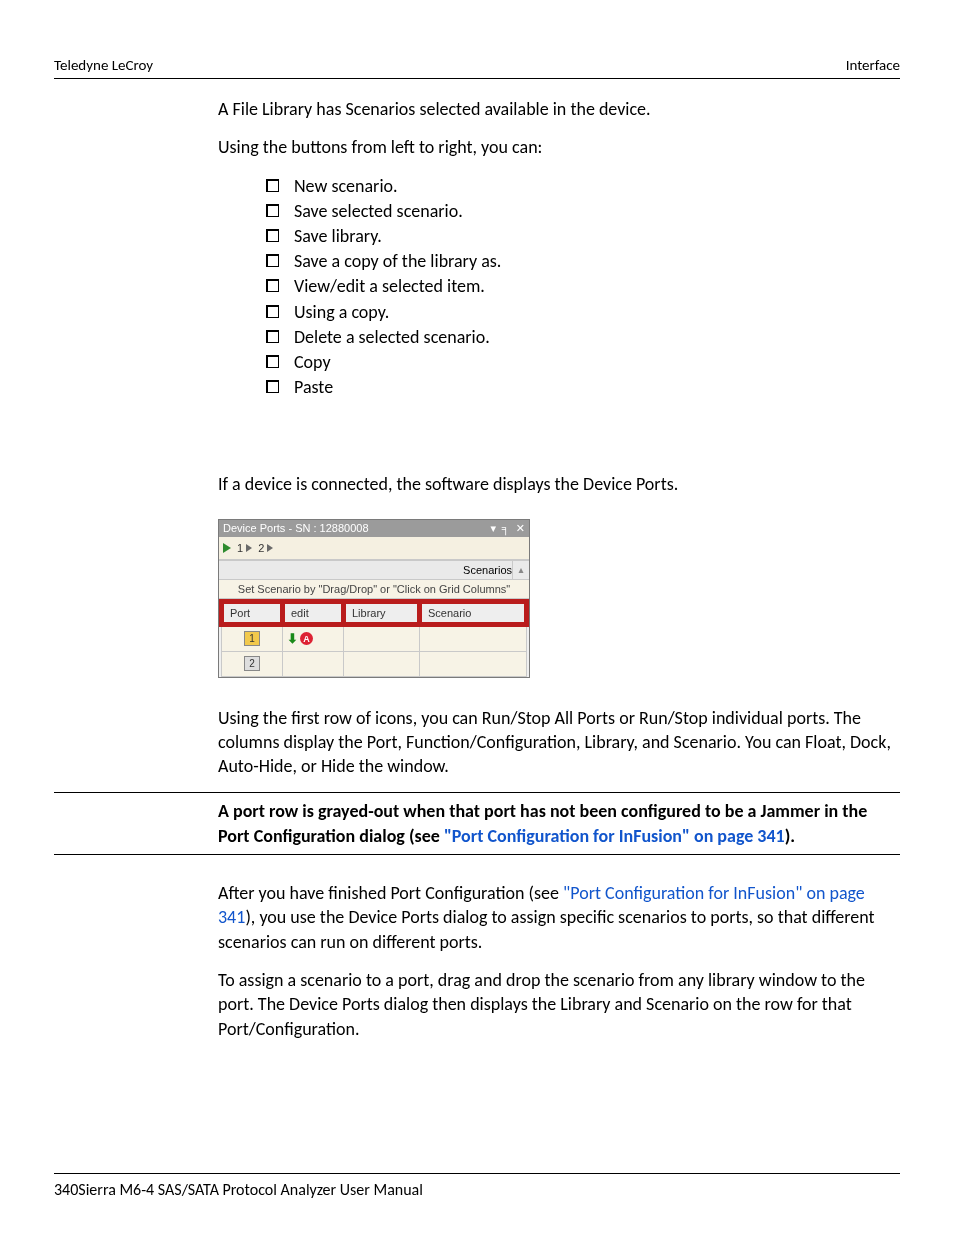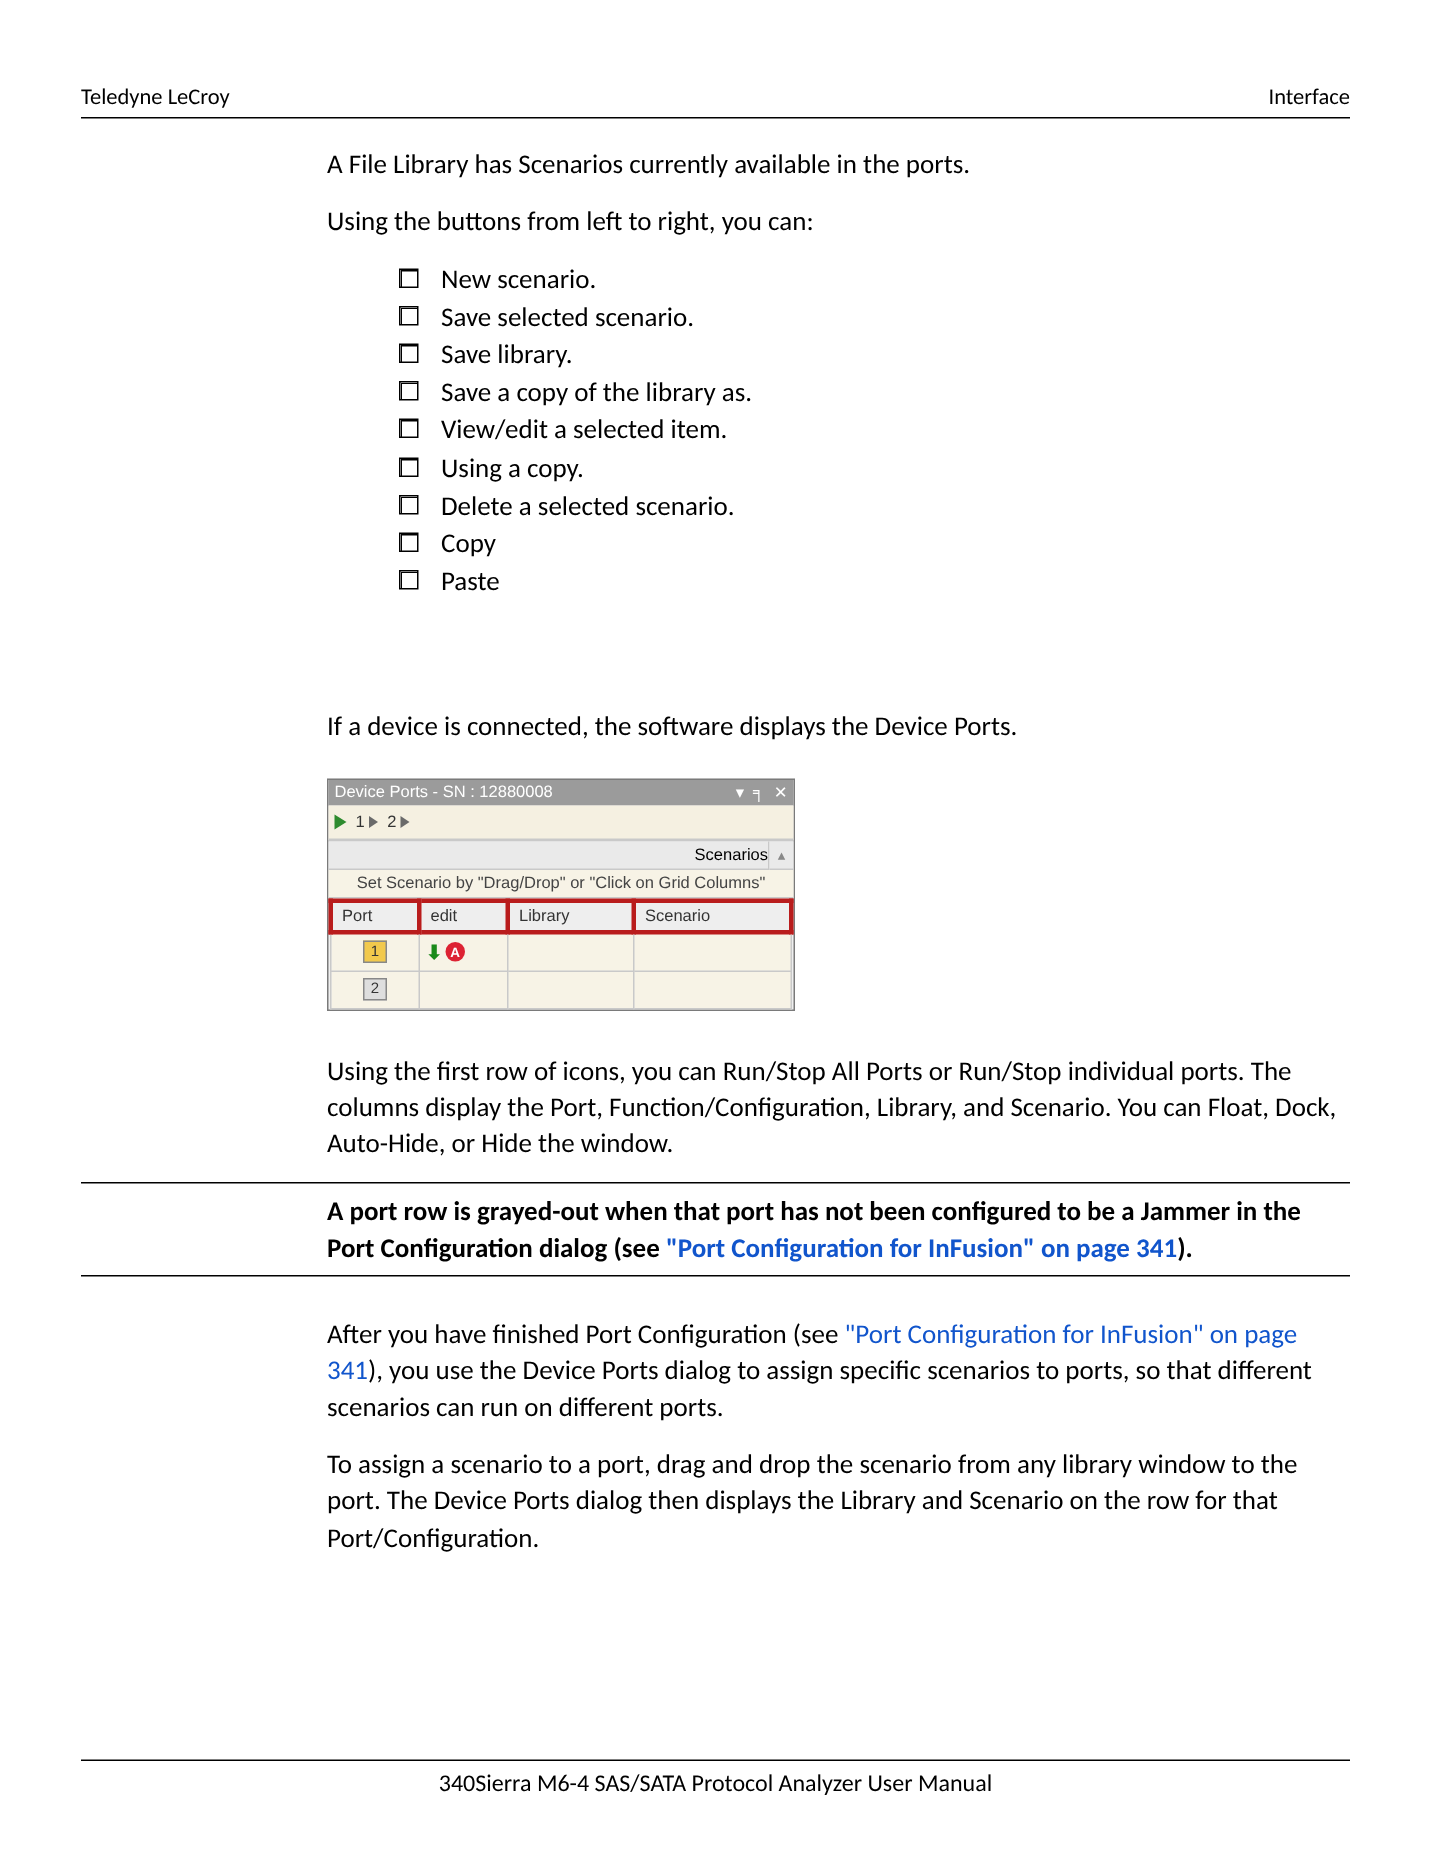--- a/index.html
+++ b/index.html
@@ -140,21 +140,21 @@
   }
   .tbl {
     width:100%;
     border-collapse:collapse;
     font-size:11px;
   }
   .tbl th {
     text-align:left;
     font-weight:normal;
     background:#eee;
-    border:3px solid #b91c1c;
+    border:5px solid #b91c1c;
     padding:3px 6px;
     color:#333;
   }
   .tbl td{
     border:1px solid #c9c9c9;
     padding:2px 4px;
     height:20px;
     background:#f7f3e6;
     vertical-align:middle;
   }
@@ -197,35 +197,35 @@
     color:#1155cc;
   }
   .footer{
     position:absolute;
     bottom:36px;
     left:54px;
     right:54px;
     border-top:1px solid #000;
     padding-top:6px;
     display:flex;
-    justify-content:center;
+    justify-content:flex-start;
     font-size:16px;
   }
 </style>
 </head>
 <body>
 
 <div class="page">
   <div class="header-row">
     <span>Teledyne LeCroy</span>
     <span>Interface</span>
   </div>
 
   <div class="content">
-    <div class="para">A File Library has Scenarios currently available in the ports.</div>
+    <div class="para">A File Library has Scenarios selected available in the device.</div>
     <div class="para">Using the buttons from left to right, you can:</div>
 
     <ul class="checklist">
       <li>New scenario.</li>
       <li>Save selected scenario.</li>
       <li>Save library.</li>
       <li>Save a copy of the library as.</li>
       <li>View/edit a selected item.</li>
       <li>Using a copy.</li>
       <li>Delete a selected scenario.</li>

